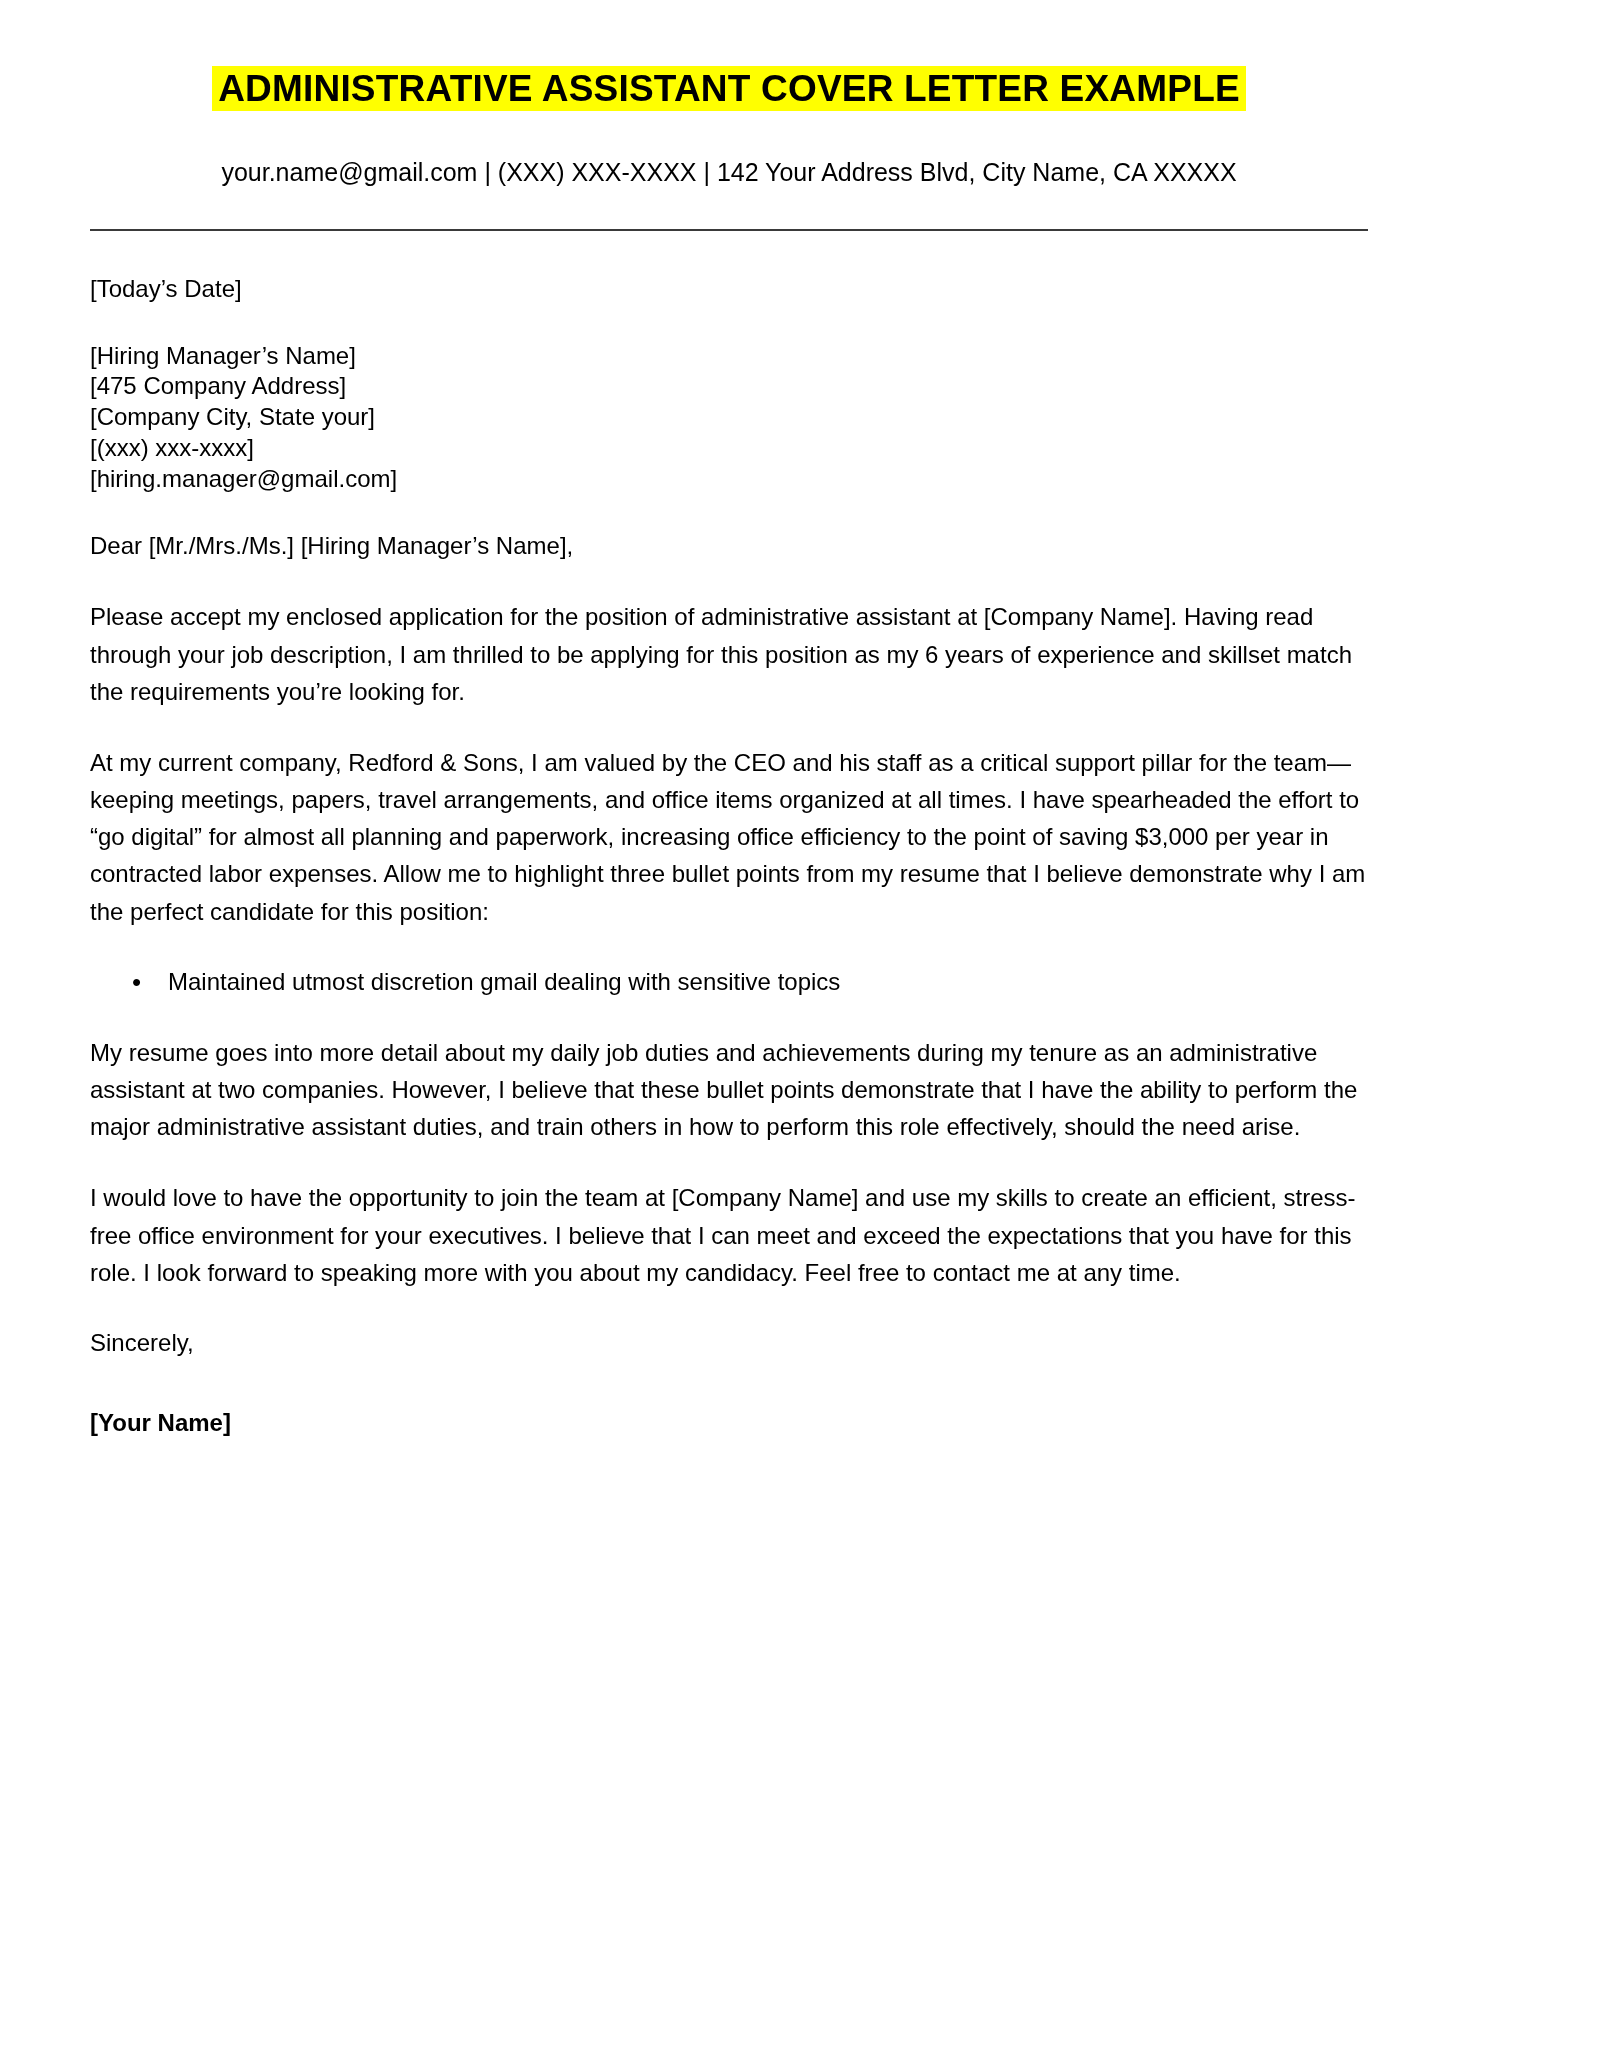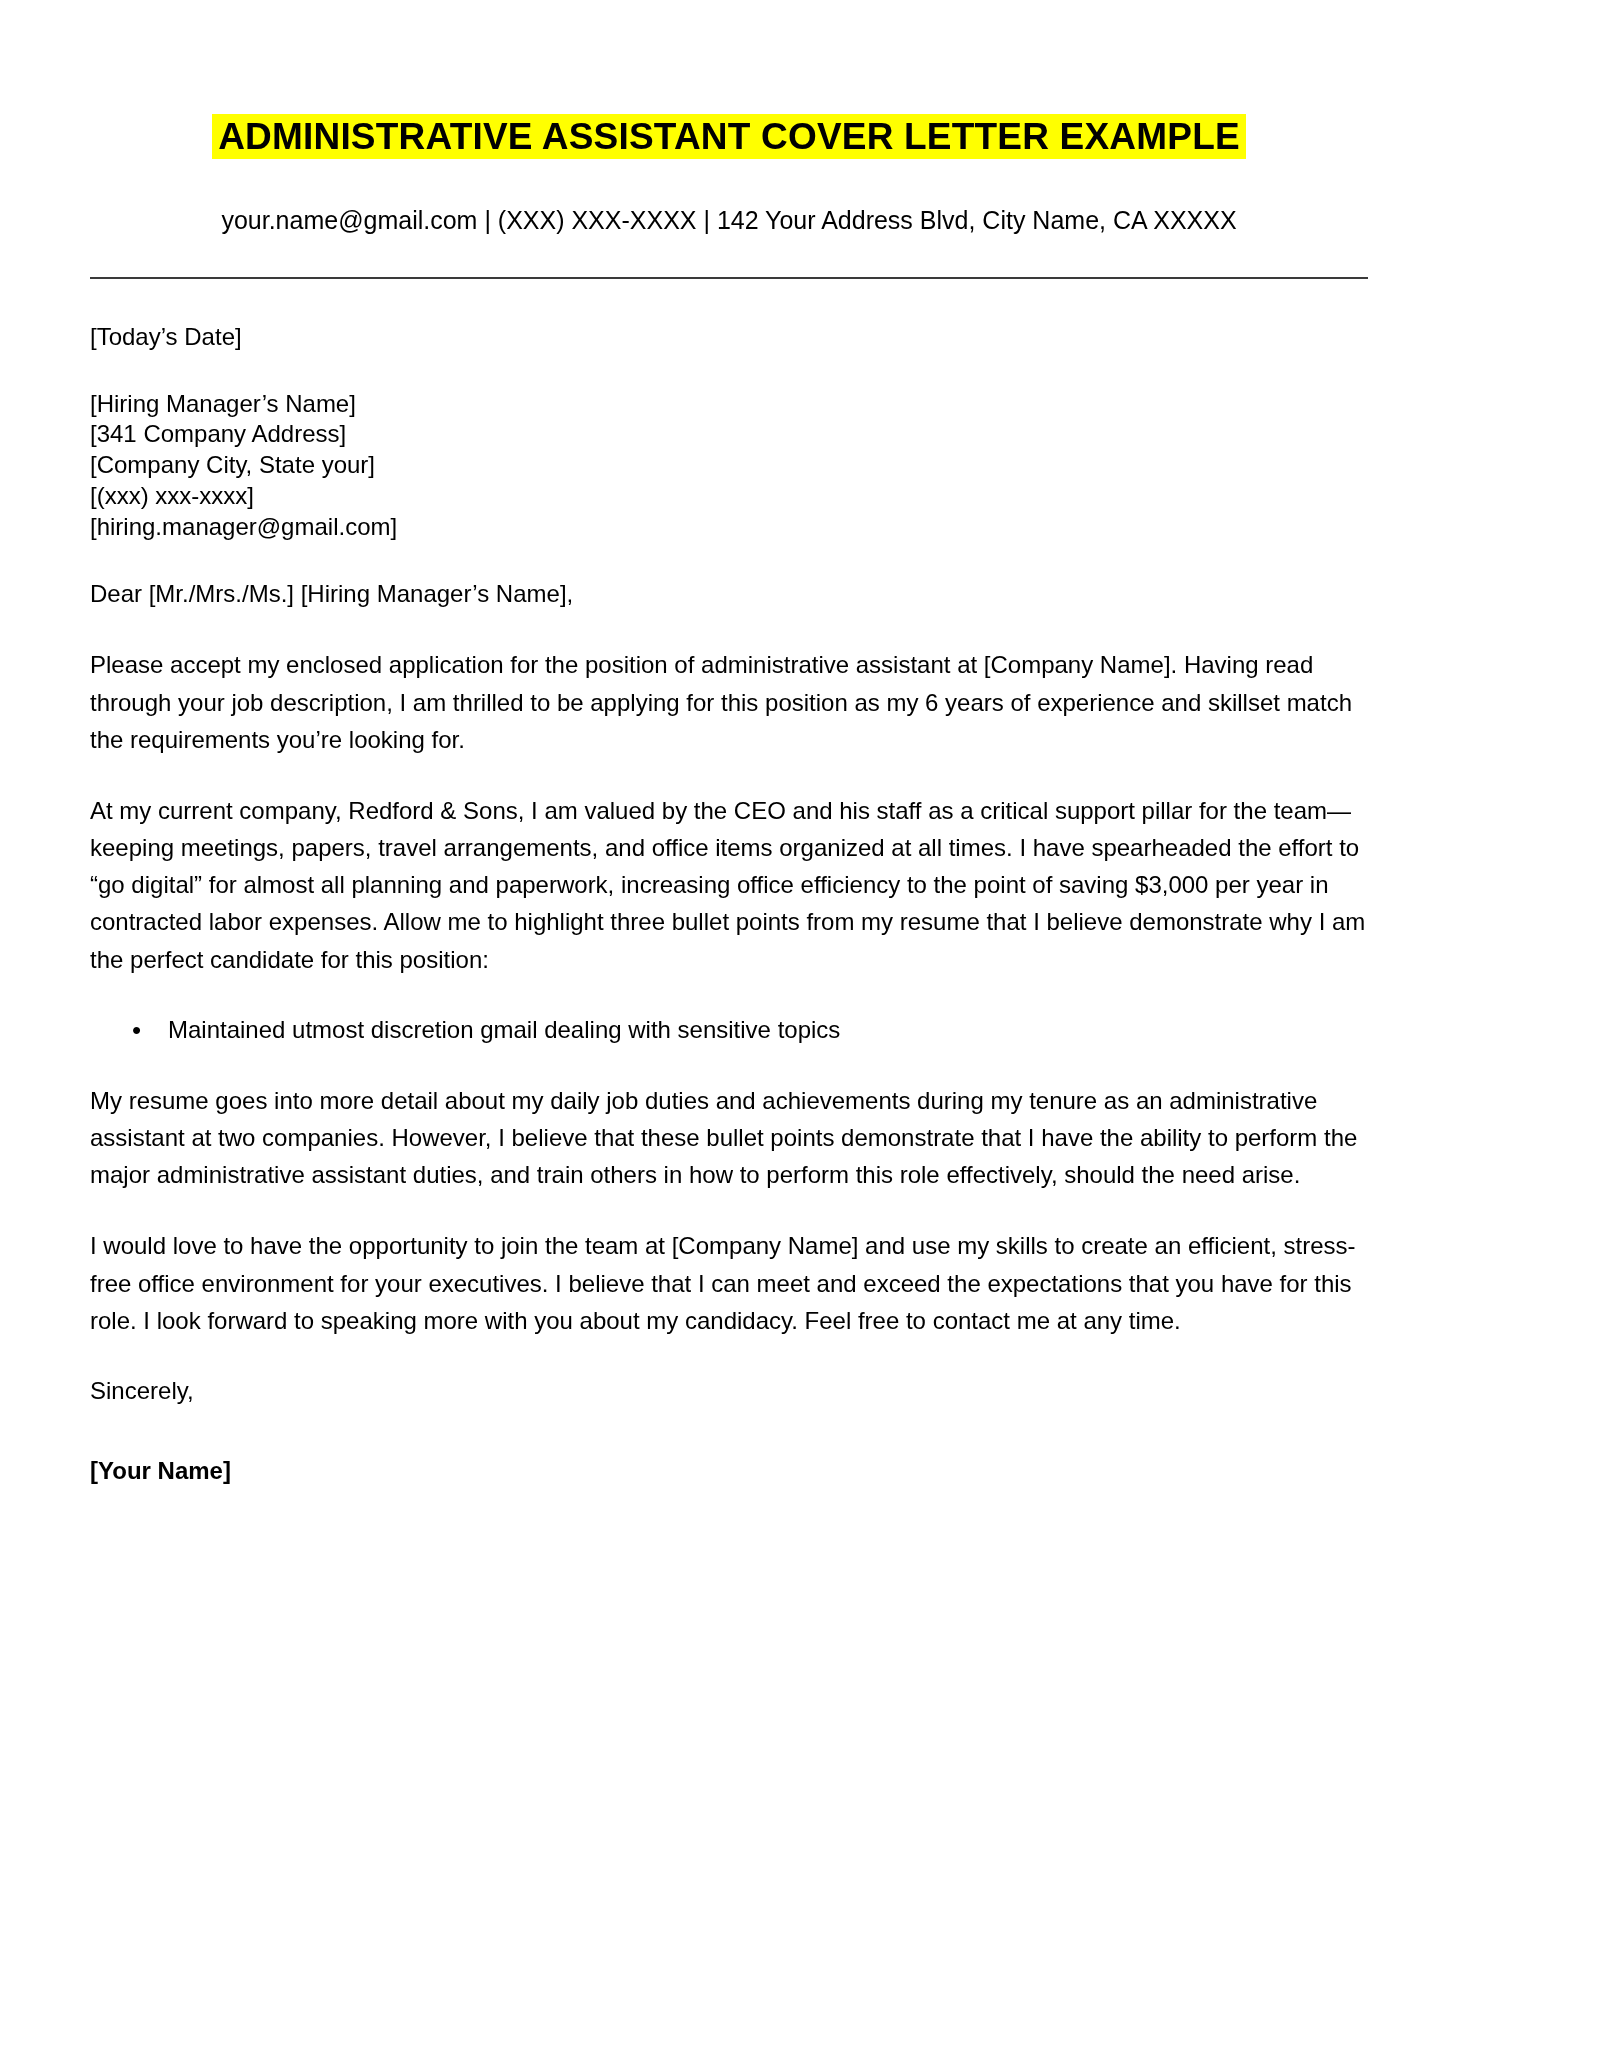--- a/index.html
+++ b/index.html
@@ -11,21 +11,21 @@
     width: 1600px;
     min-height: 2071px;
     font-family: "Liberation Sans", sans-serif;
     color: #000000;
     -webkit-font-smoothing: antialiased;
   }
   .page {
     width: 1508px;
     min-height: 2071px;
     box-sizing: border-box;
-    padding: 84px 140px 60px 90px;
+    padding: 36px 140px 60px 90px;
     background: #ffffff;
   }
   .doc-title {
     text-align: center;
     font-size: 37px;
     font-weight: bold;
     letter-spacing: 0.2px;
     margin: 30px 0 0 0;
     line-height: 1.25;
   }
@@ -101,21 +101,21 @@
   <div class="contact-line">your.name@gmail.com | (XXX) XXX-XXXX | 142 Your Address Blvd, City Name, CA XXXXX</div>
 
   <hr class="divider">
 
   <div class="body-area">
 
     <div class="block">[Today’s Date]</div>
 
     <div class="addr-block">
       <div>[Hiring Manager’s Name]</div>
-      <div>[341 Company Address]</div>
+      <div>[475 Company Address]</div>
       <div>[Company City, State your]</div>
       <div>[(xxx) xxx-xxxx]</div>
       <div>[hiring.manager@gmail.com]</div>
     </div>
 
     <div class="block">Dear [Mr./Mrs./Ms.] [Hiring Manager’s Name],</div>
 
     <p class="para">Please accept my enclosed application for the position of administrative assistant at [Company Name]. Having read through your job description, I am thrilled to be applying for this position as my 6 years of experience and skillset match the requirements you’re looking for.</p>
 
     <p class="para">At my current company, Redford &amp; Sons, I am valued by the CEO and his staff as a critical support pillar for the team—keeping meetings, papers, travel arrangements, and office items organized at all times. I have spearheaded the effort to “go digital” for almost all planning and paperwork, increasing office efficiency to the point of saving $3,000 per year in contracted labor expenses. Allow me to highlight three bullet points from my resume that I believe demonstrate why I am the perfect candidate for this position:</p>

